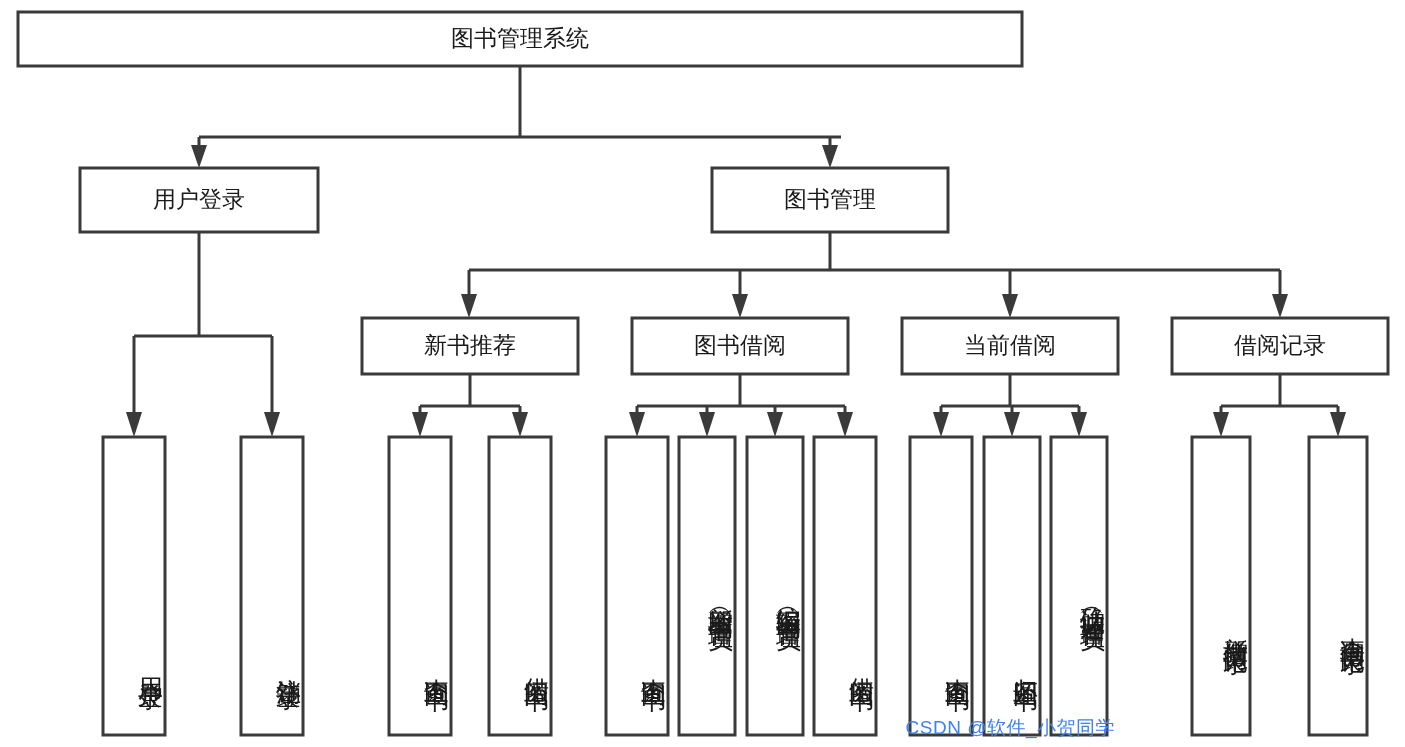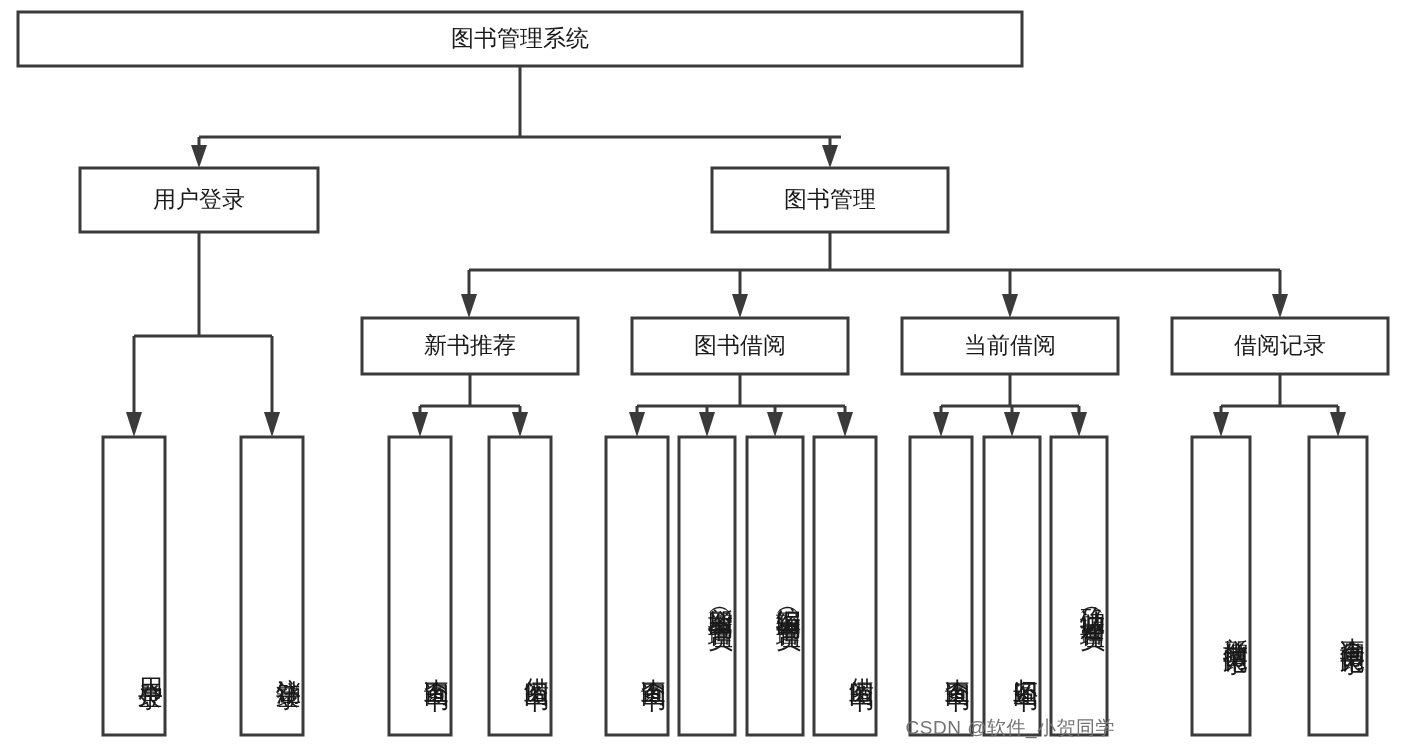--- a/index.html
+++ b/index.html
@@ -62,21 +62,21 @@
     justify-content: center;
     white-space: nowrap;
     pointer-events: none;
   }
   .watermark {
     position: absolute;
     right: 8px;
     bottom: 6px;
     font-family: "Liberation Sans", "DejaVu Sans", sans-serif;
     font-size: 19px;
-    color: #737373;
+    color: #3b82f6;
     letter-spacing: 0.5px;
     white-space: nowrap;
   }
 </style>
 </head>
 <body>
 
 <div id="diagram-root">
 
   <svg id="tree-svg" viewBox="0 0 1405 747" xmlns="http://www.w3.org/2000/svg">

